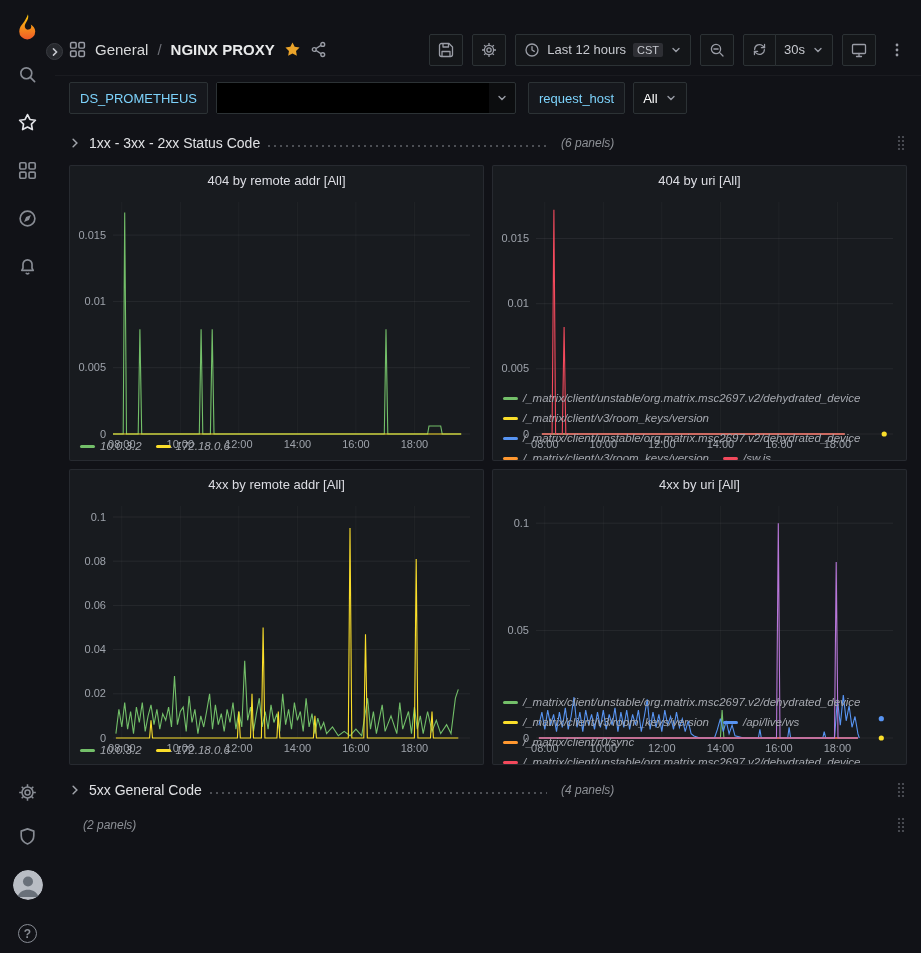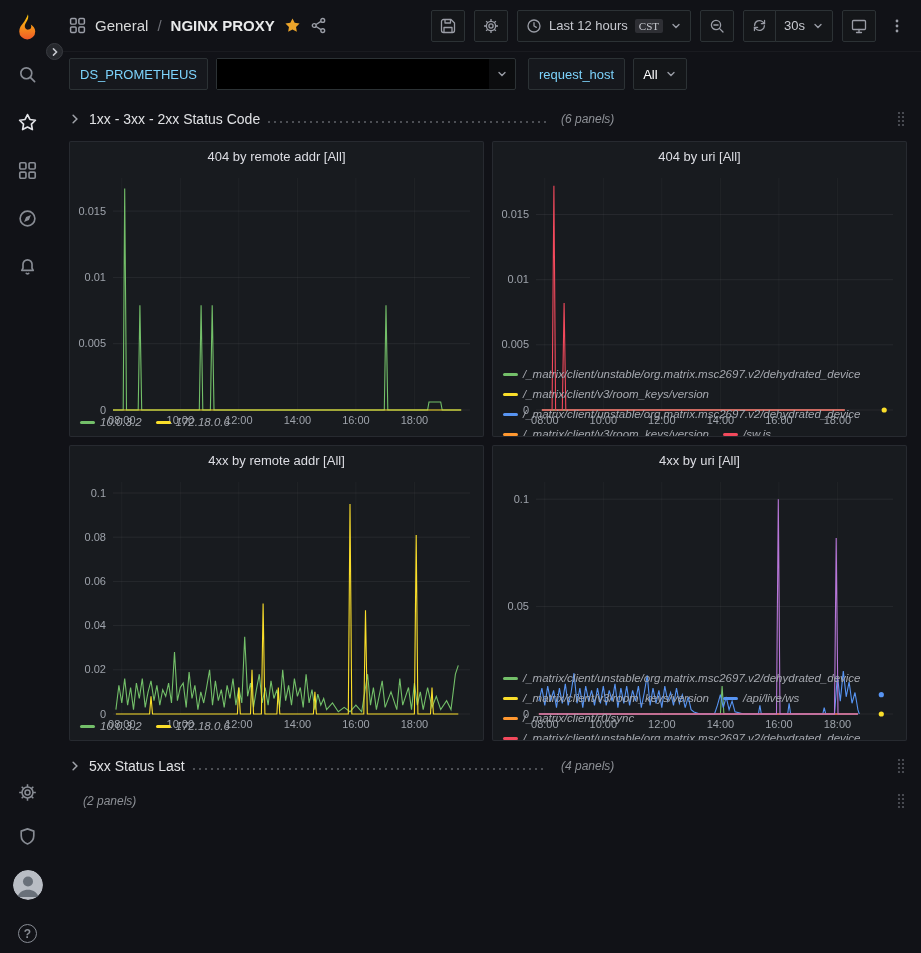--- a/index.html
+++ b/index.html
@@ -18,32 +18,32 @@
   .avatar-wrap { width:30px; height:30px; border-radius:50%; overflow:hidden; cursor:pointer; }
   .help-circle { width:19px; height:19px; border:1.4px solid #888c94; border-radius:50%;
     color:#888c94; font-size:12px; font-weight:bold; display:flex; align-items:center; justify-content:center; cursor:pointer; }
   .expand-btn { position:absolute; left:46px; top:43px; width:17px; height:17px; border-radius:50%;
     background:#26282d; border:1px solid #393b41; color:#c7c9cf; display:flex; align-items:center;
     justify-content:center; z-index:6; cursor:pointer; }
 
   
   .main { flex:1; min-width:0; display:flex; flex-direction:column; }
   .navbar { height:52px; flex:none; display:flex; align-items:center; padding:0 12px 0 14px; gap:8px;
-    border-bottom:1px solid rgba(204,204,220,0.05); }
+    border-bottom:1px solid rgba(204,204,220,0.05);margin-top:24px; }
   .nav-left { display:flex; align-items:center; gap:9px; flex:1; min-width:0; }
   .crumb { font-size:15px; color:#d8d9da; cursor:pointer; white-space:nowrap; }
   .crumb-sep { color:#6e7077; font-size:15px; }
   .crumb-title { font-weight:600; color:#e9eaeb; }
   .icon-plain { color:#9a9da6; display:flex; align-items:center; cursor:pointer; }
   .nav-right { display:flex; align-items:center; gap:9px; }
   .tool-btn { height:32px; min-width:32px; display:inline-flex; align-items:center; justify-content:center;
     gap:7px; padding:0 8px; border:1px solid #2c3235; border-radius:2px; background:#141619;
     color:#c7c9cf; font-size:13px; cursor:pointer; white-space:nowrap; }
   .tool-btn .ic { color:#9a9da6; display:flex; }
-  .tz-badge { font-size:11px; color:#c7c9cf; background:rgba(204,204,220,0.14); border-radius:2px; padding:1px 4px;font-family:Liberation Serif, serif; }
+  .tz-badge { font-size:11px; color:#c7c9cf; background:rgba(204,204,220,0.14); border-radius:2px; padding:1px 4px; }
   .btn-group { display:flex; }
   .btn-group .tool-btn:first-child { border-radius:2px 0 0 2px; }
   .btn-group .tool-btn:last-child { border-radius:0 2px 2px 0; margin-left:-1px; }
   .kebab-btn { border:none; background:transparent; min-width:22px; padding:0 4px; }
 
   
   .submenu { height:44px; flex:none; display:flex; align-items:center; padding:0 14px; gap:8px; }
   .var-label { height:32px; display:flex; align-items:center; padding:0 10px; border:1px solid #2c3235;
     border-radius:2px; background:#16181d; color:#7dd3fc; font-size:13px; font-weight:500; cursor:pointer; }
   .var-select { height:32px; border:1px solid #2c3235; border-radius:2px; background:#0c0d0f;
@@ -506,21 +506,21 @@
               </span>
             </div>
         </div>
       </div>
 
       <div class="dash-row">
         <span class="row-left">
           <svg viewBox="0 0 16 16" width="12" height="12" fill="none" stroke="currentColor" stroke-width="2" stroke-linecap="round">
               <path d="M5.5 3l5 5-5 5"></path>
             </svg>
-          <span class="row-title">5xx Status Last</span>
+          <span class="row-title">5xx General Code</span>
           <span class="row-dots"></span>
         </span>
         <span class="row-count">(4 panels)</span>
         <span class="drag-handle">
           <svg viewBox="0 0 8 16" width="8" height="16" fill="currentColor">
               <circle cx="2" cy="2" r="1.1"></circle>
               <circle cx="6" cy="2" r="1.1"></circle>
               <circle cx="2" cy="6" r="1.1"></circle>
               <circle cx="6" cy="6" r="1.1"></circle>
               <circle cx="2" cy="10" r="1.1"></circle>

